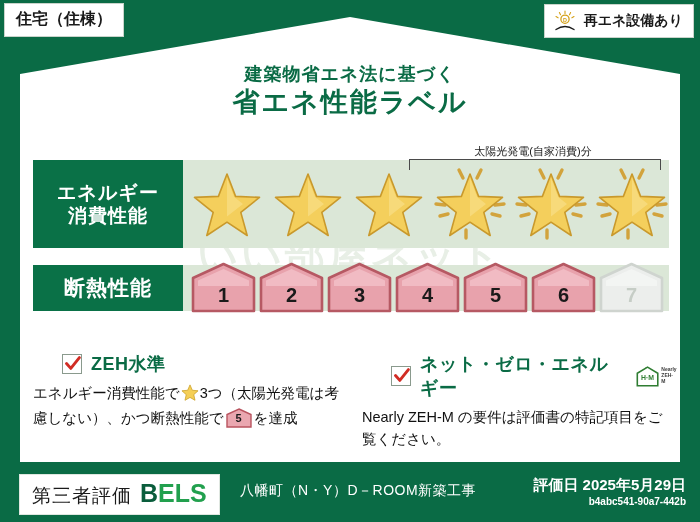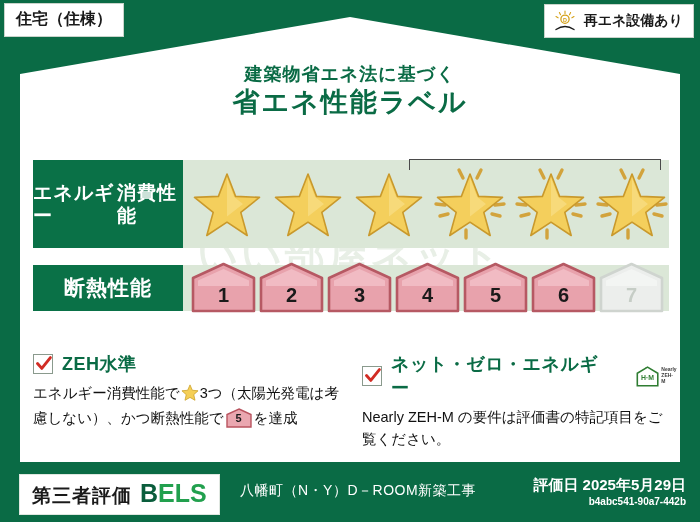--- a/index.html
+++ b/index.html
@@ -89,21 +89,21 @@
   .row {
     position: absolute;
     display: flex;
     z-index: 3;
   }
   .row-label {
     width: 150px;
     background: #0a7147;
     color: #ffffff;
     font-weight: bold;
-    display: flex; flex-direction: row;
+    display: flex; flex-direction: column;
     align-items: center; justify-content: center;
     line-height: 1.22;
     letter-spacing: 1px;
   }
   .row-energy { left: 33px; top: 160px; width: 636px; height: 88px; }
   .row-energy .row-label { font-size: 19px; }
   .row-energy .row-body {
     flex: 1; background: #dbe7d7; position: relative;
   }
   .row-insul { left: 33px; top: 265px; width: 636px; height: 46px; }
@@ -149,21 +149,21 @@
     font-size: 20px; font-weight: bold;
     color: #1a1a1a;
   }
   .house.off .hnum { color: #c6cdc6; }
 
   
   .criteria { position: absolute; top: 352px; left: 0; width: 700px; z-index: 3; }
   .crit-col { position: absolute; }
   .crit-left  { left: 33px;  width: 320px; }
   .crit-right { left: 362px; width: 315px; }
-  .crit-head { display: flex; align-items: center; gap: 9px; }
+  .crit-head { display: flex; align-items: center; gap: 9px; margin-left: 29px; }
   .chk {
     width: 20px; height: 20px;
     border: 1.4px solid #8a9a8d; background: #fff;
     position: relative; flex: none;
   }
   .chk svg { position: absolute; left: 1px; top: 0px; }
   .crit-title {
     font-size: 18px; font-weight: bold; color: #0a6b45; letter-spacing: 0.5px;
   }
   .crit-body {
@@ -189,21 +189,21 @@
   .footer {
     position: absolute; left: 0; bottom: 0; width: 700px; height: 56px;
     z-index: 5;
   }
   .bels-badge {
     position: absolute; left: 19px; top: 8px;
     background: #ffffff; padding: 4px 12px 5px;
     display: flex; align-items: baseline; gap: 8px;
     border: 1px solid #dfe7e0;
   }
-  .bels-jp { font-size: 19px; font-weight: bold; color: #1a1a1a; letter-spacing: 1px; }
+  .bels-jp { font-size: 19px; font-weight: normal; color: #1a1a1a; letter-spacing: 1px; }
   .bels-b { font-size: 25px; font-weight: bold; color: #0a5d3c; letter-spacing: 0px; }
   .bels-els { font-size: 25px; font-weight: bold; color: #22a04e; letter-spacing: 0px; }
   .project-name {
     position: absolute; left: 240px; top: 16px;
     font-size: 14px; color: #ffffff; letter-spacing: 0.5px;
   }
   .eval-date {
     position: absolute; right: 14px; top: 10px;
     font-size: 15px; font-weight: bold; color: #ffffff;
     text-align: right;
@@ -246,20 +246,21 @@
 
   <div class="title-sub">建築物省エネ法に基づく</div>
   <div class="title-main">省エネ性能ラベル</div>
 
   <div class="row row-energy">
     <div class="row-label">
       <span>エネルギー</span>
       <span>消費性能</span>
     </div>
     <div class="row-body">
+      <div class="solar-note">太陽光発電(自家消費)分</div>
       <div class="solar-bracket"></div>
       <div class="stars-wrap" id="stars-wrap">
           <div class="star-cell">
             <svg viewBox="0 0 77 80" width="77" height="80">
               <polygon points="38,10 46.6,32.4 70.5,33.4 51.8,48.4 58.2,71.5 38,58.2 17.8,71.5 24.2,48.4 5.5,33.4 29.4,32.4" fill="#f4cf5c" stroke="#c9992c" stroke-width="1.6" stroke-linejoin="round"></polygon>
               <polygon points="38,14 45.2,32.9 54,39.9 38,52.5 38,14" fill="#f8dd84" opacity="0.75"></polygon>
             </svg>
           </div>
           <div class="star-cell">
             <svg viewBox="0 0 77 80" width="77" height="80">

